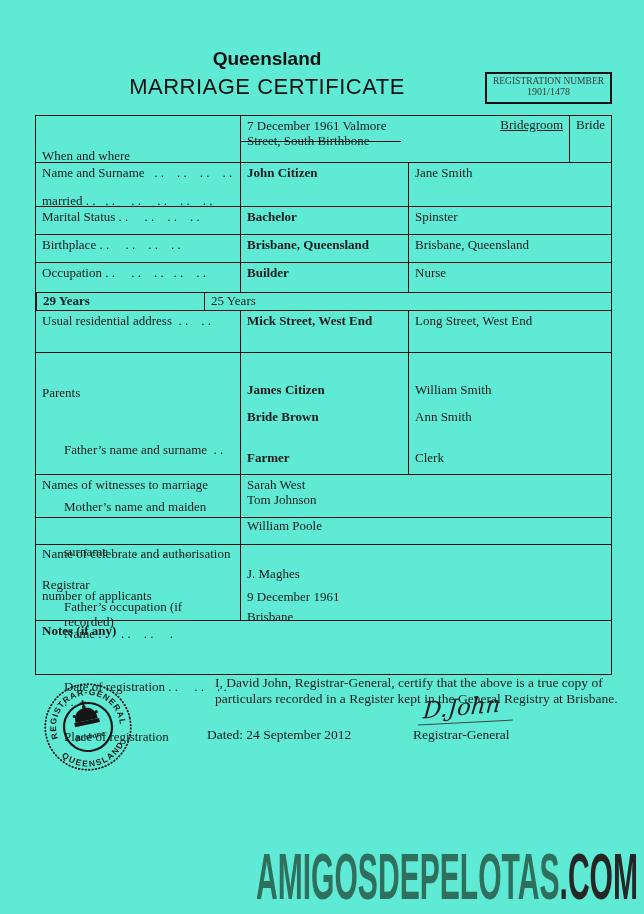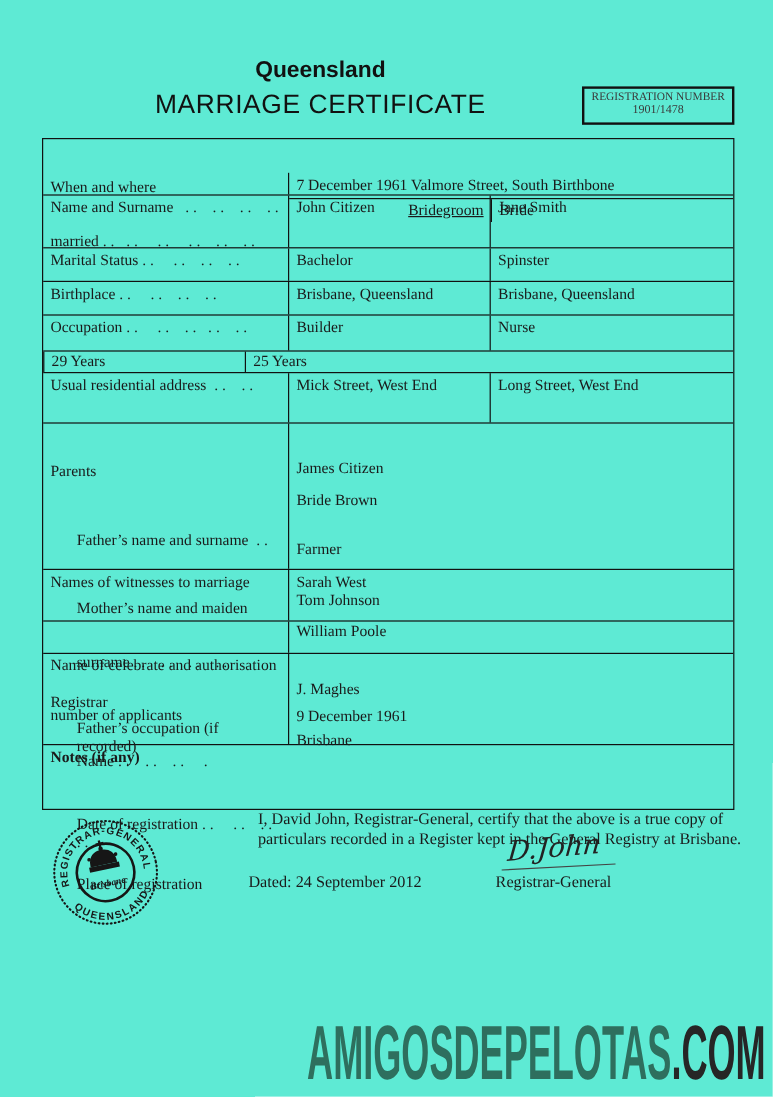--- a/index.html
+++ b/index.html
@@ -27,27 +27,27 @@
   .reg-box .rn { font-size:10px; display:block; }
   
   .cert-table {
     position:absolute; left:35px; top:115px; width:577px;
     border:1px solid #111; font-size:13px; line-height:1.15;
   }
   .trow { display:flex; border-bottom:1px solid #111; }
   .trow.last { border-bottom:none; }
   .lbl { width:204px; padding:3px 6px; white-space:pre-wrap; }
   .lbl span { display:block; }
-  .c2  { width:168px; border-left:1px solid #111; padding:3px 6px; }
+  .c2  { width:168px; border-left:1px solid #111; padding:3px 6px;font-weight:bold; }
   .c3  { flex:1;      border-left:1px solid #111; padding:3px 6px; }
   .cm  { flex:1;      border-left:1px solid #111; padding:3px 6px; }
   .cm span { display:block; }
   .cfull { flex:1; padding:3px 6px; font-weight:bold; }
   
-  .rcol { flex:1; border-left:1px solid #111; display:flex; flex-direction:column;margin-top:28px; }
+  .rcol { flex:1; border-left:1px solid #111; display:flex; flex-direction:row; }
   .rval { height:26px; border-bottom:1px solid #111; padding:3px 6px; }
   .rhdr { flex:1; display:flex; }
   .rhdr .bg { width:168px; text-align:right; padding:2px 6px;text-decoration:underline; }
   .rhdr .br { flex:1; border-left:1px solid #111; padding:2px 6px; }
   
   .stack { padding:3px 0 0 0; }
   .stack .ln { display:block; padding:0 6px; white-space:pre-wrap; }
   .indent { padding-left:28px !important; }
   .ps0 { height:27px; } .ps1 { height:27px; } .ps2 { height:41px; } .ps3 { height:24px; }
   .rs0 { height:19px; } .rs1 { height:23px; } .rs2 { height:20px; } .rs3 { height:14px; }
@@ -140,20 +140,26 @@
         <span class="ln ps1 indent">Father’s name and surname  . .</span>
         <span class="ln indent" style="height:0">Mother’s name and maiden</span>
         <span class="ln ps2 indent" style="padding-top:15px">surname . .    . .    . .    . .</span>
         <span class="ln ps3 indent">Father’s occupation (if recorded)</span>
       </div>
       <div class="c2 stack" style="padding-left:0;padding-right:0">
         <span class="ln ps0"></span>
         <span class="ln ps1">James Citizen</span>
         <span class="ln ps2">Bride Brown</span>
         <span class="ln ps3">Farmer</span>
+      </div>
+      <div class="c3 stack" style="padding-left:0;padding-right:0">
+        <span class="ln ps0"></span>
+        <span class="ln ps1">William Smith</span>
+        <span class="ln ps2">Ann Smith</span>
+        <span class="ln ps3">Clerk</span>
       </div>
     </div>
 
     <div class="trow" style="height:43px">
       <div class="lbl">Names of witnesses to marriage</div>
       <div class="cm">
         <span>Sarah West</span>
         <span>Tom Johnson</span>
       </div>
     </div>

